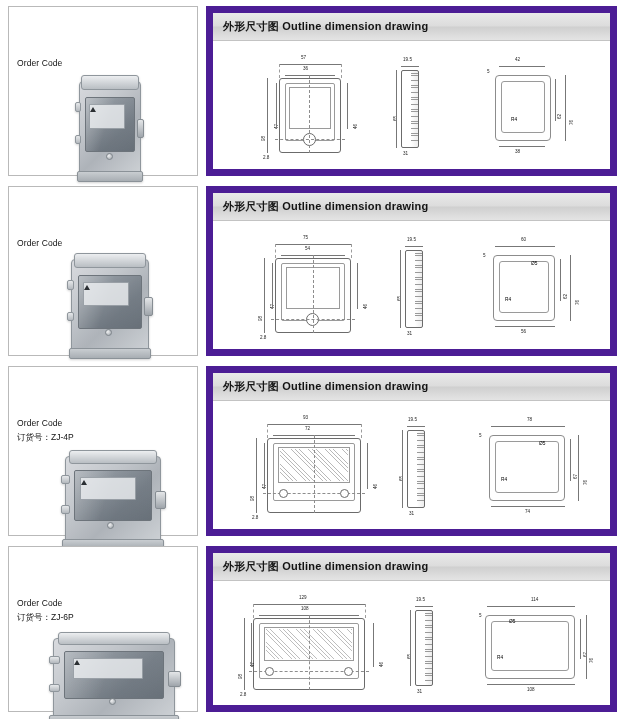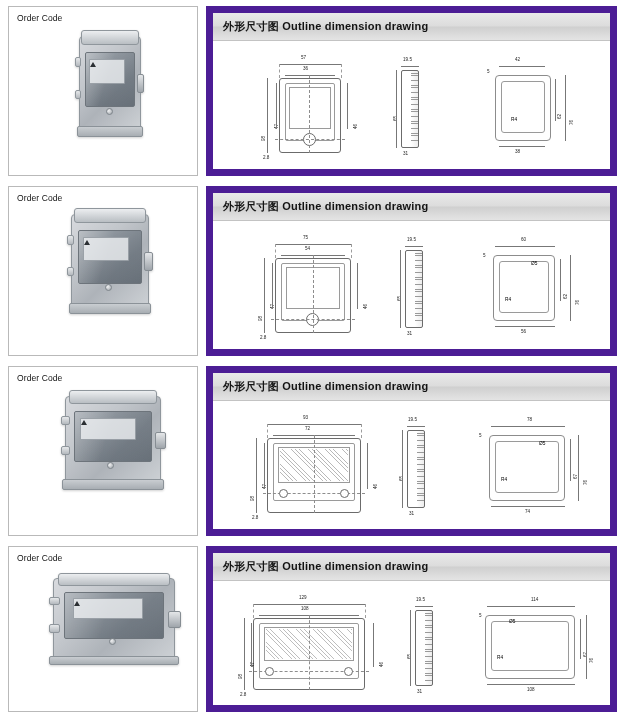--- a/index.html
+++ b/index.html
@@ -37,20 +37,21 @@
     position: relative;
   }
   .order-block {
     padding: 6px 8px 0 8px;
     line-height: 1.35;
   }
   .order-en {
     font-size: 8.5px;
     color: #111;
     letter-spacing: .1px;
+    margin-top: 45px;
   }
   .order-cn {
     font-size: 8.5px;
     color: #111;
     margin-top: 3px;
     white-space: nowrap;
   }
   .header-bar {
     height: 28px;
     background: linear-gradient(to bottom, #e9e9e9 0%, #dcdcdc 48%, #cfcfcf 52%, #e4e4e4 100%);
@@ -419,20 +420,21 @@
         </div>
       </div>
     </div>
   </div>
 
   <div class="row" style="top:366px; height:170px;">
 
     <div class="left-card" style="height:170px;">
       <div class="order-block">
         <div class="order-en">Order Code</div>
+        <div class="order-cn">订货号：ZJ-4P</div>
       </div>
       <div class="product-area" style="height:124px;">
         <div class="prod" style="left:56px; top:12px; width:96px; height:88px;">
           <div class="body"></div>
           <div class="lidtop"></div>
           <div class="window"></div>
           <div class="label"></div>
           <div class="warn"><span class="tri"></span></div>
           <div class="hinge" style="left:-4%; top:22%;"></div>
           <div class="hinge" style="left:-4%; top:56%;"></div>
@@ -507,20 +509,21 @@
         </div>
       </div>
     </div>
   </div>
 
   <div class="row" style="top:546px; height:166px;">
 
     <div class="left-card" style="height:166px;">
       <div class="order-block">
         <div class="order-en">Order Code</div>
+        <div class="order-cn">订货号：ZJ-6P</div>
       </div>
       <div class="product-area" style="height:120px;">
         <div class="prod" style="left:44px; top:14px; width:122px; height:82px;">
           <div class="body"></div>
           <div class="lidtop"></div>
           <div class="window"></div>
           <div class="label"></div>
           <div class="warn"><span class="tri"></span></div>
           <div class="hinge" style="left:-3%; top:22%;"></div>
           <div class="hinge" style="left:-3%; top:56%;"></div>

